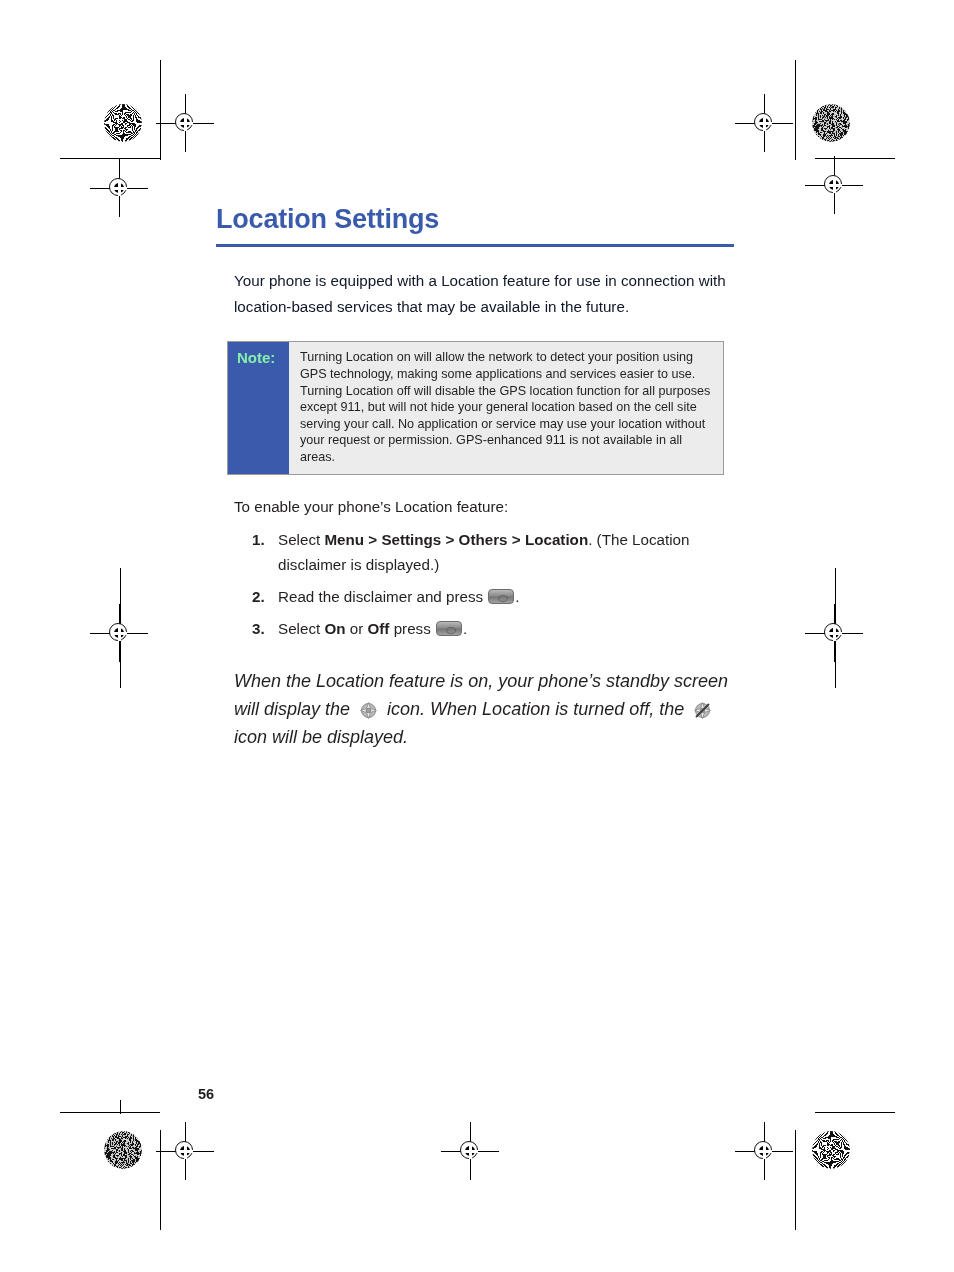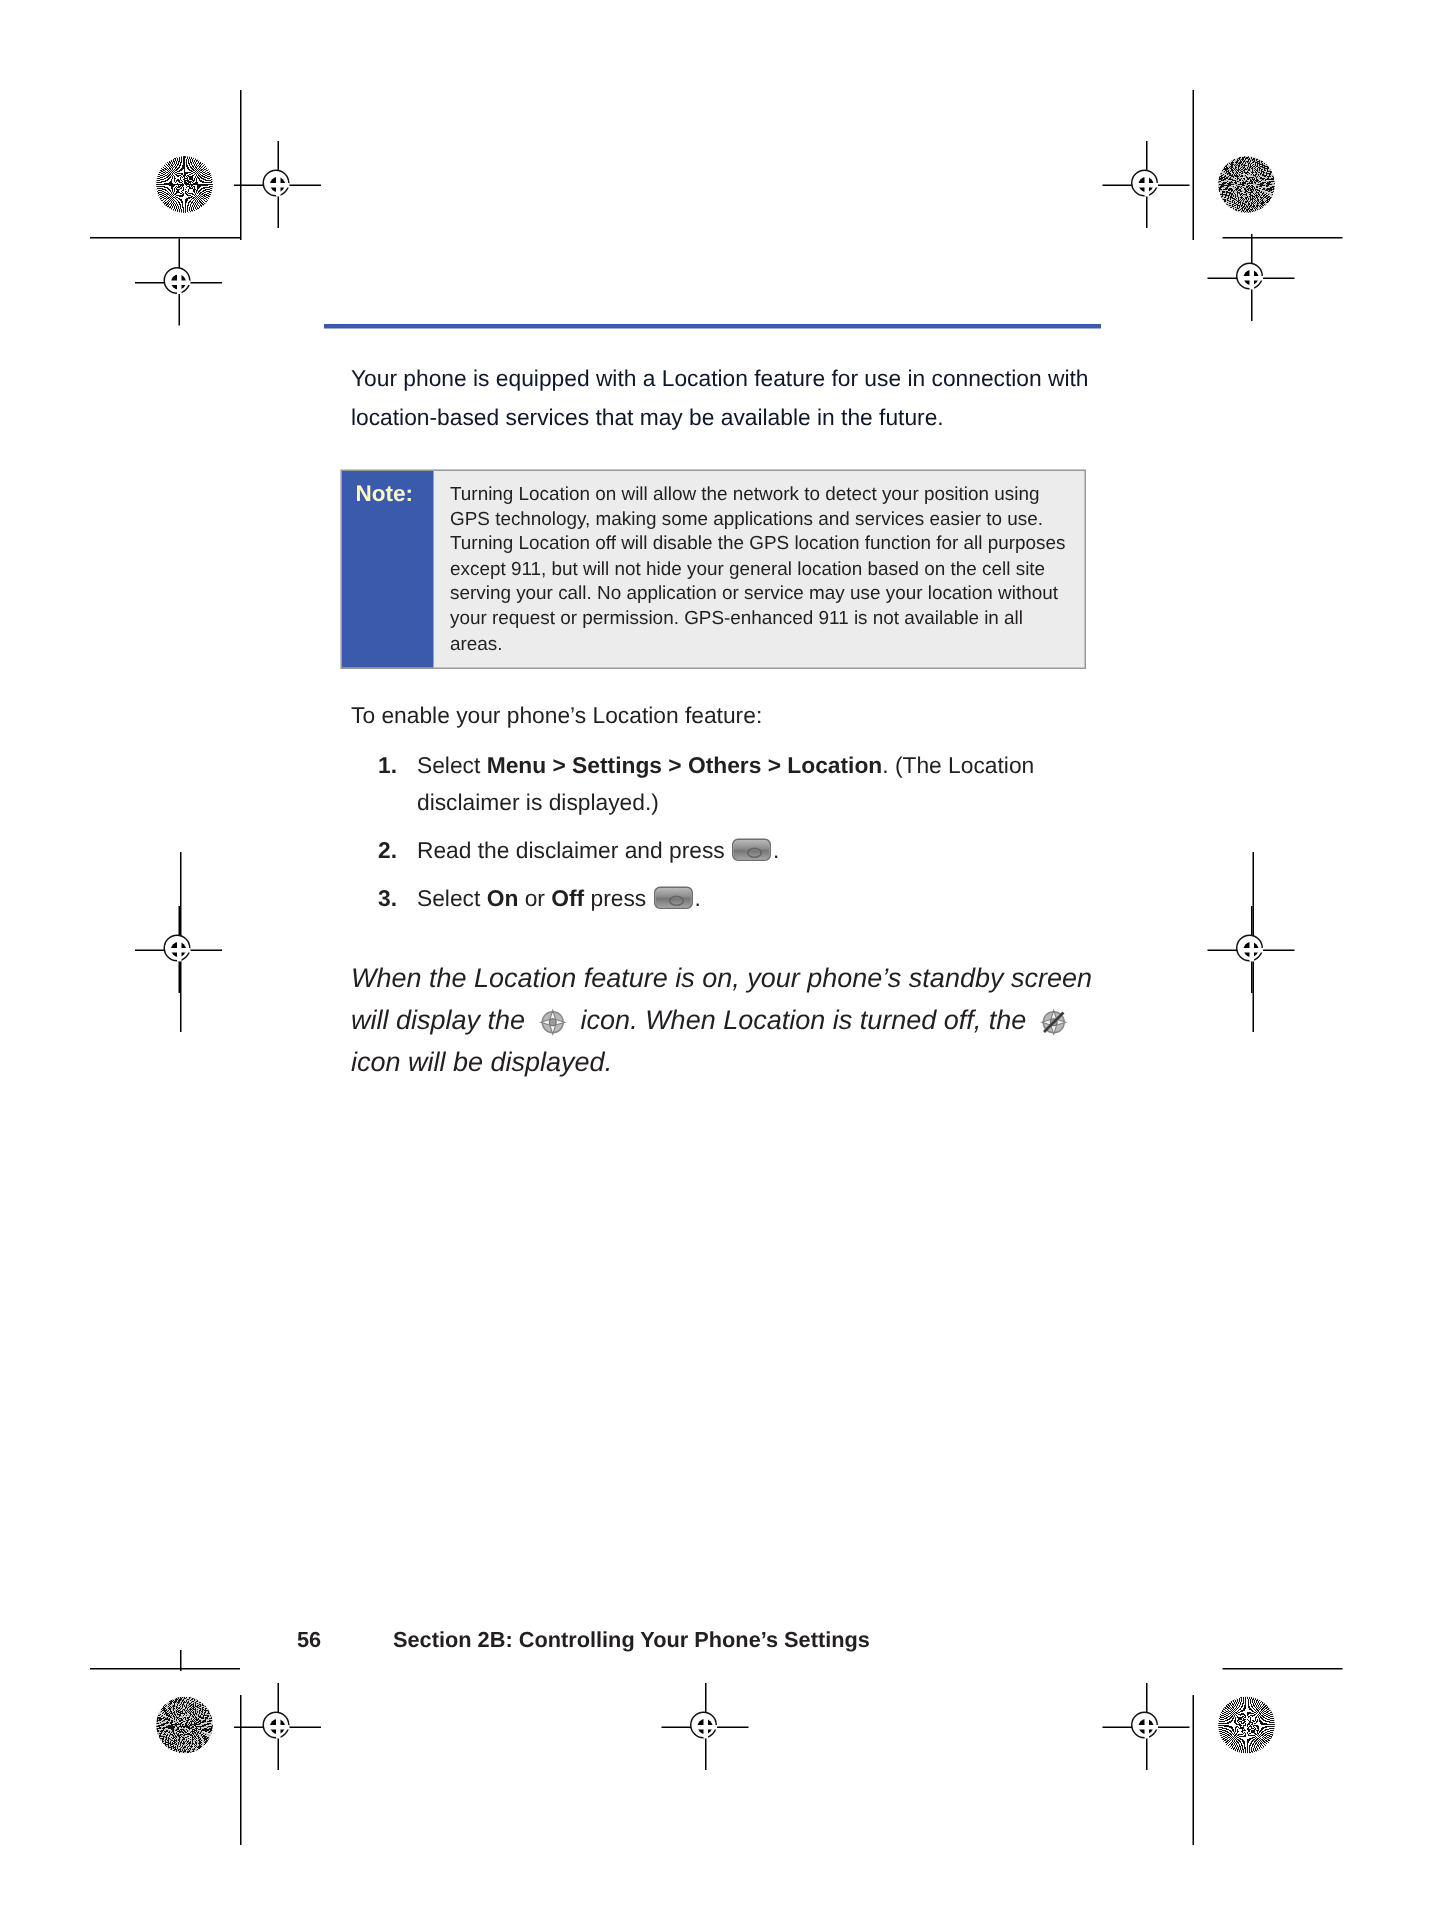--- a/index.html
+++ b/index.html
@@ -143,21 +143,21 @@
     box-sizing: border-box;
   }
   .note-label-cell {
     background: #3a5bab;
     width: 61px;
     flex: 0 0 61px;
     padding: 7px 0 0 9px;
     box-sizing: border-box;
   }
   .note-label {
-    color: #fef9c3;
+    color: #86efac;
     font-weight: bold;
     font-size: 15px;
     line-height: 18px;
   }
   .note-text-cell {
     padding: 7px 9px 8px 11px;
     flex: 1 1 auto;
   }
   .note-text {
     font-size: 12.6px;
@@ -357,20 +357,21 @@
       <div class="vb"></div>
       <div class="ring"></div>
       <div class="dot"></div>
     <div class="dot-notch"></div>
       <div class="dot-notch2"></div>
   </div>
 </div>
 
 <div class="content">
 
+  <h1 class="page-title">Location Settings</h1>
   <div class="title-rule"></div>
 
   <div class="body-block">
     <p class="para first">Your phone is equipped with a Location feature for use in connection with location-based services that may be available in the future.</p>
   </div>
 
   <div class="note-box">
     <div class="note-label-cell">
       <span class="note-label">Note:</span>
     </div>
@@ -403,14 +404,13 @@
       </svg><span> icon. When Location is turned off, the </span><svg width="19" height="19" viewBox="0 0 19 19" class="gicon">
         <circle cx="9.5" cy="9.5" r="7" fill="#b9b9b9" stroke="#8a8a8a" stroke-width="1"></circle>
         <path d="M9.5 1.5 L11.4 7.6 L17.5 9.5 L11.4 11.4 L9.5 17.5 L7.6 11.4 L1.5 9.5 L7.6 7.6 Z" fill="#f2f2f2" stroke="#7d7d7d" stroke-width="0.7"></path>
         <circle cx="9.5" cy="9.5" r="2.3" fill="#9d9d9d" stroke="#6f6f6f" stroke-width="0.7"></circle>
         <line x1="3" y1="16" x2="16" y2="3" stroke="#3b3b3b" stroke-width="1.8"></line>
       </svg><span> icon will be displayed.</span></p>
 </div>
 
 <div class="footer">
   <span class="folio">56</span>
-  <span class="running-head">Section 2B: Controlling Your Phone’s Settings</span>
 </div>
 
 </body></html>

